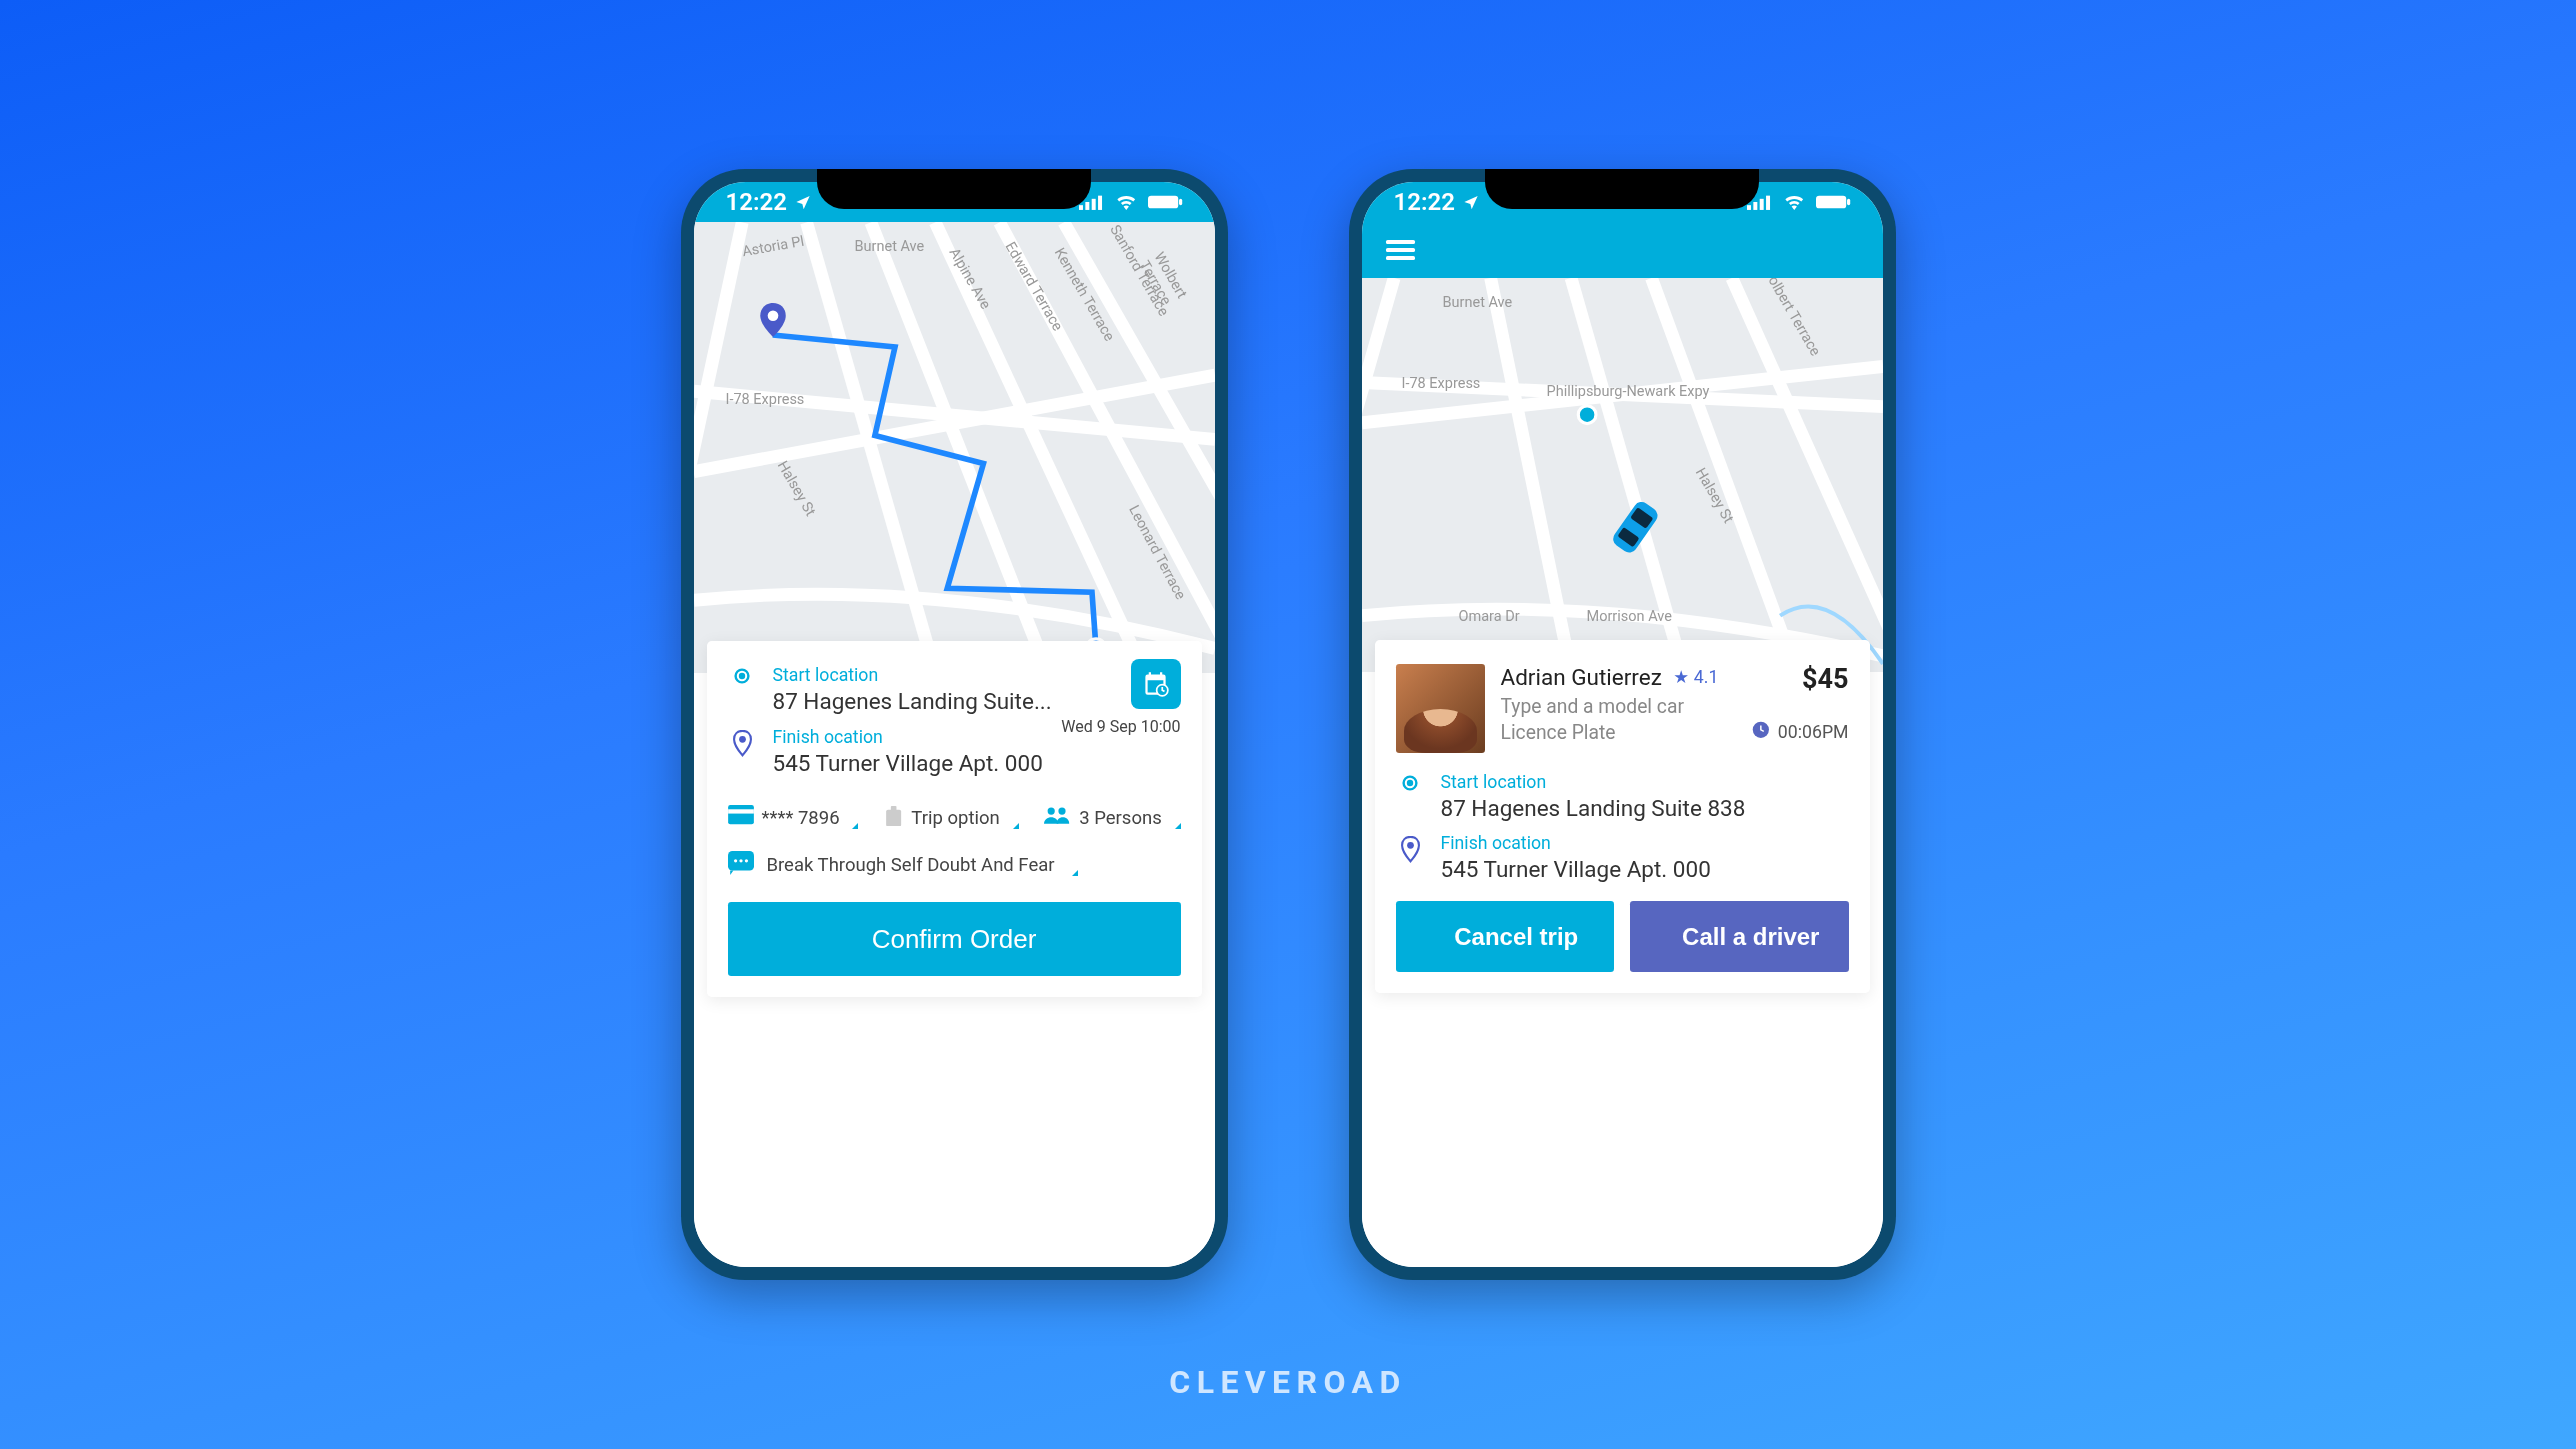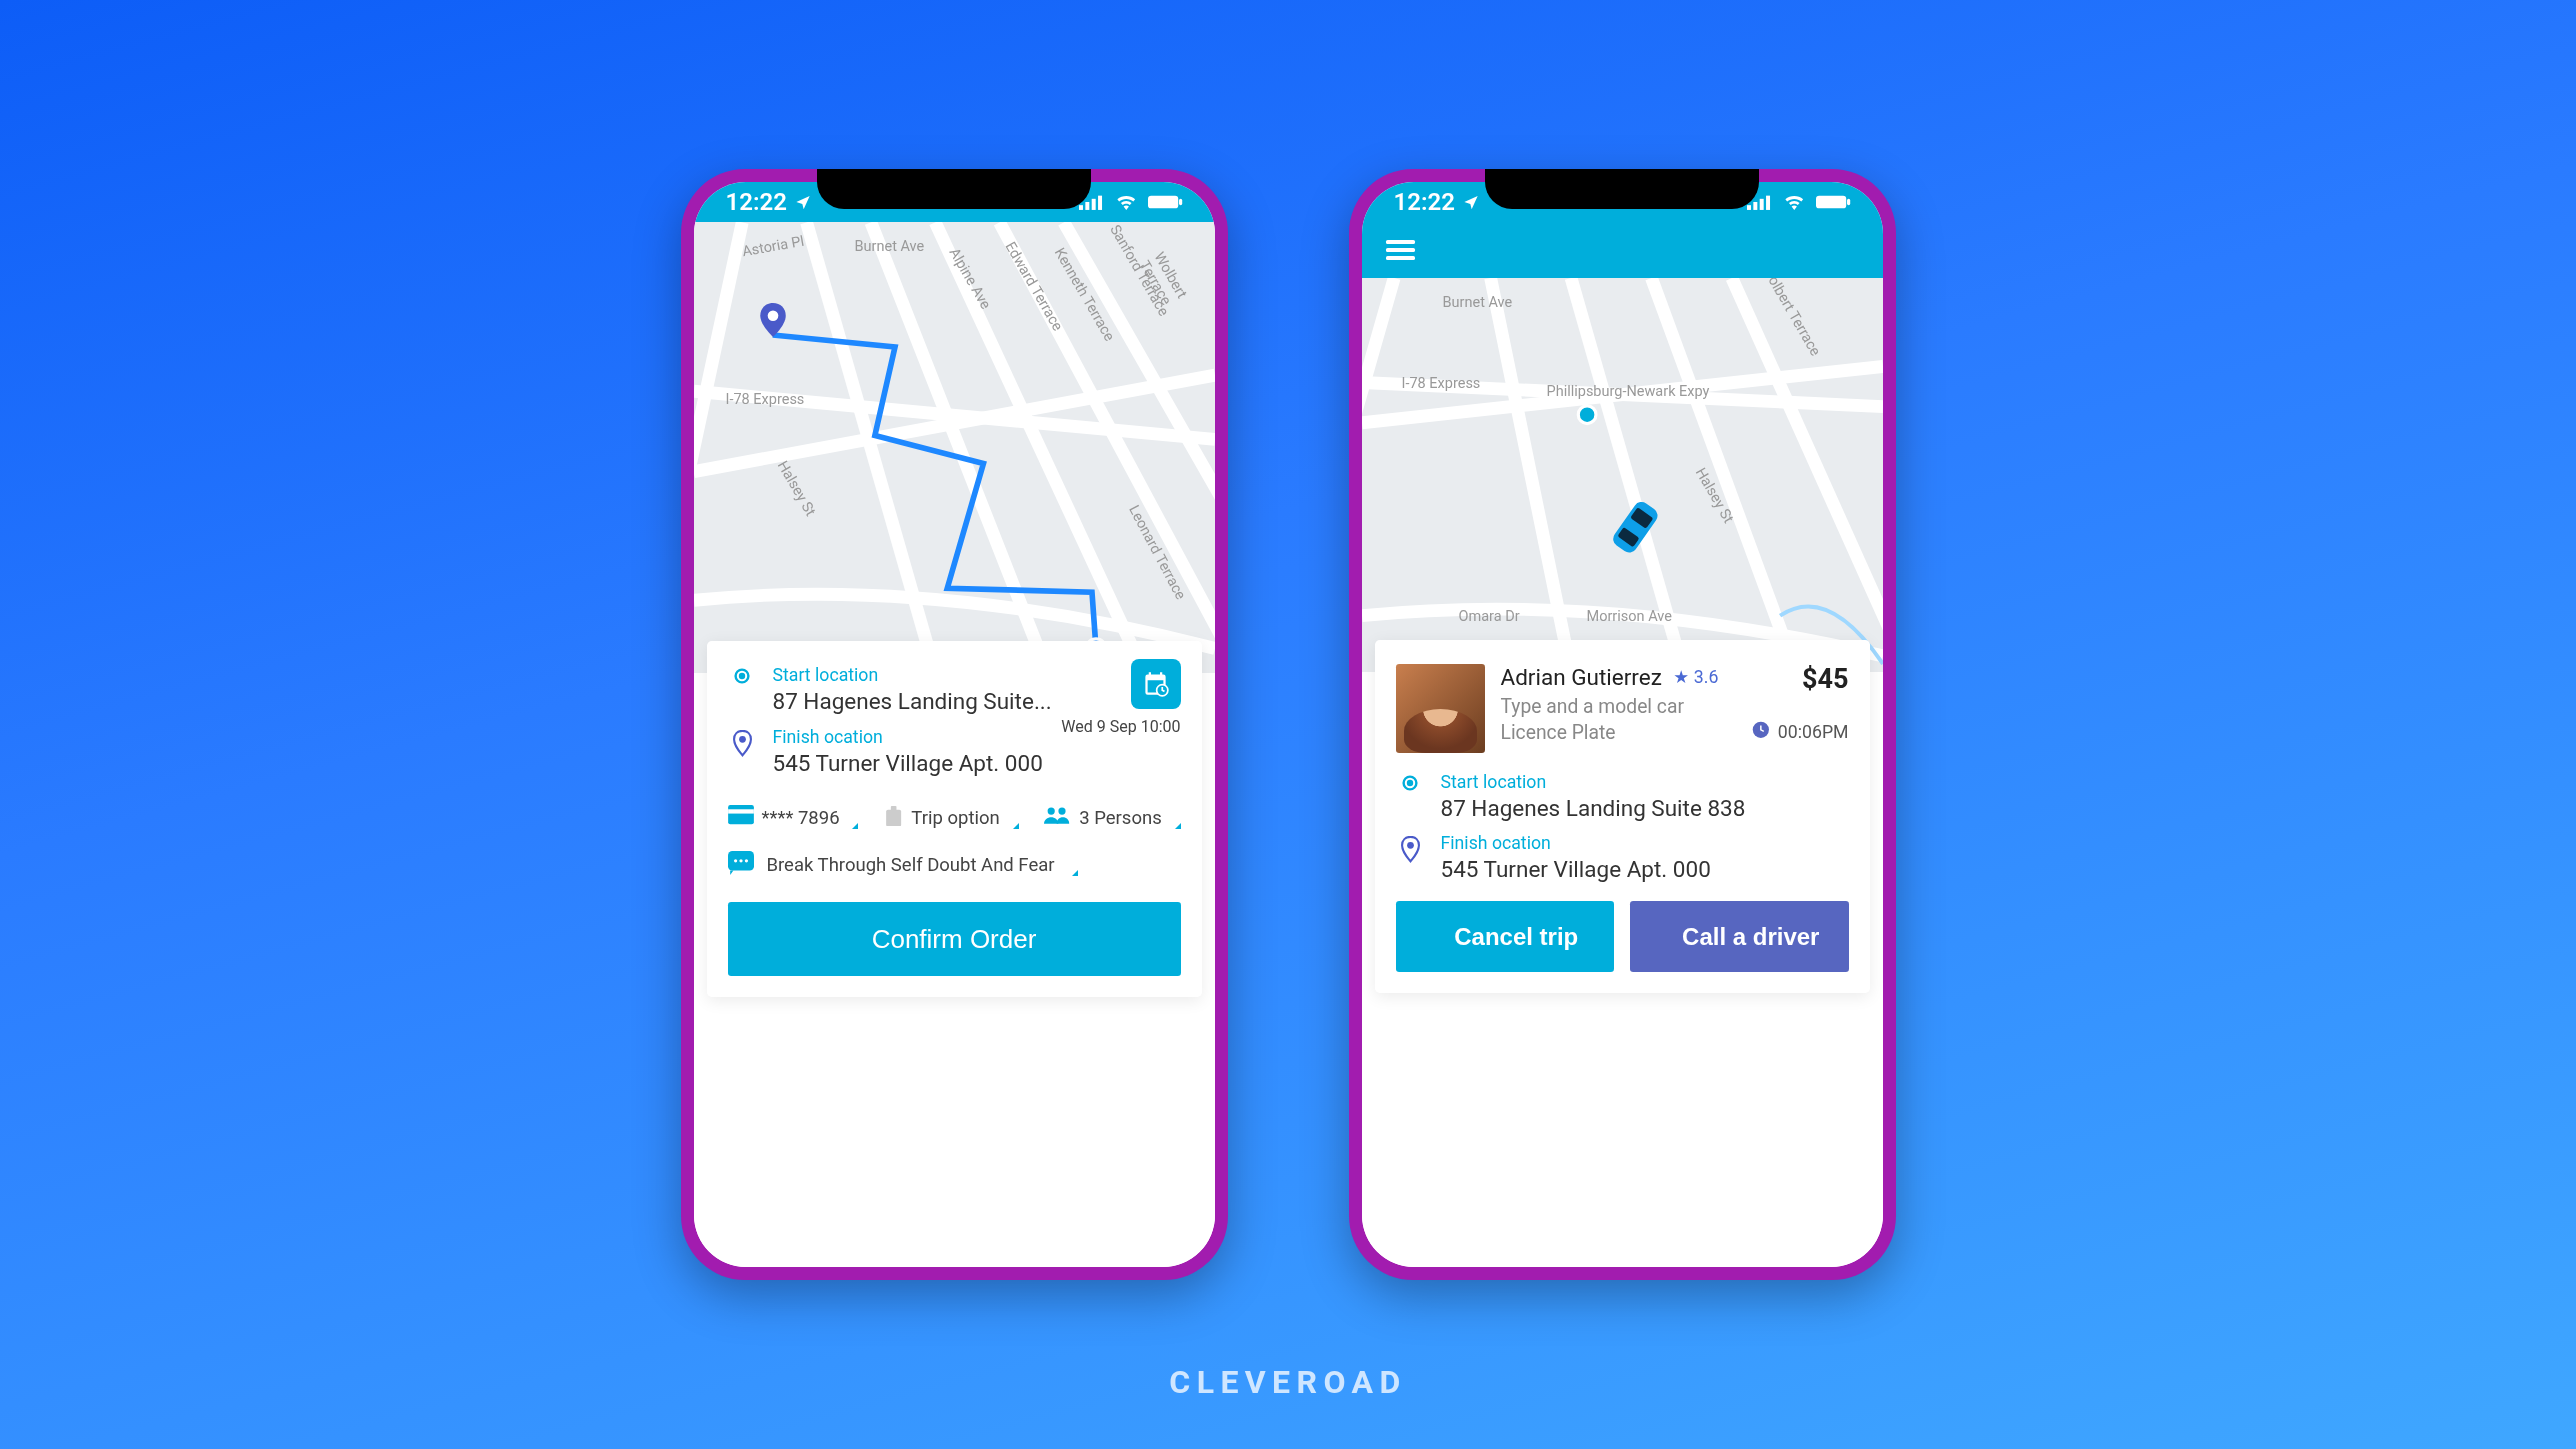--- a/index.html
+++ b/index.html
@@ -14,21 +14,21 @@
     justify-content: center;
     position: relative;
   }
   .phones {
     display: flex;
     gap: 121px;
   }
   .phone {
     width: 547px;
     height: 1111px;
-    background: #a21caf;
+    background: #0c4a6e;
     border-radius: 64px;
     padding: 13px;
     position: relative;
     box-shadow: 0 16px 48px rgba(0,0,0,0.3);
   }
   .screen {
     width: 100%;
     height: 100%;
     background: #fff;
     border-radius: 52px;
@@ -450,21 +450,21 @@
           <span>00:06PM</span>
         </div>
 
         <div class="driver-row">
           <div class="avatar"></div>
           <div class="driver-info">
             <div class="driver-name-row">
               <span class="driver-name">Adrian Gutierrez</span>
               <span class="rating">
                 <span>★</span>
-                <span>3.6</span>
+                <span>4.1</span>
               </span>
             </div>
             <div class="car-text">Type and a model car</div>
             <div class="car-text">Licence Plate</div>
           </div>
         </div>
 
         <div class="location-row">
           <div class="loc-icon">
             <svg width="16" height="16" viewBox="0 0 20 20">

